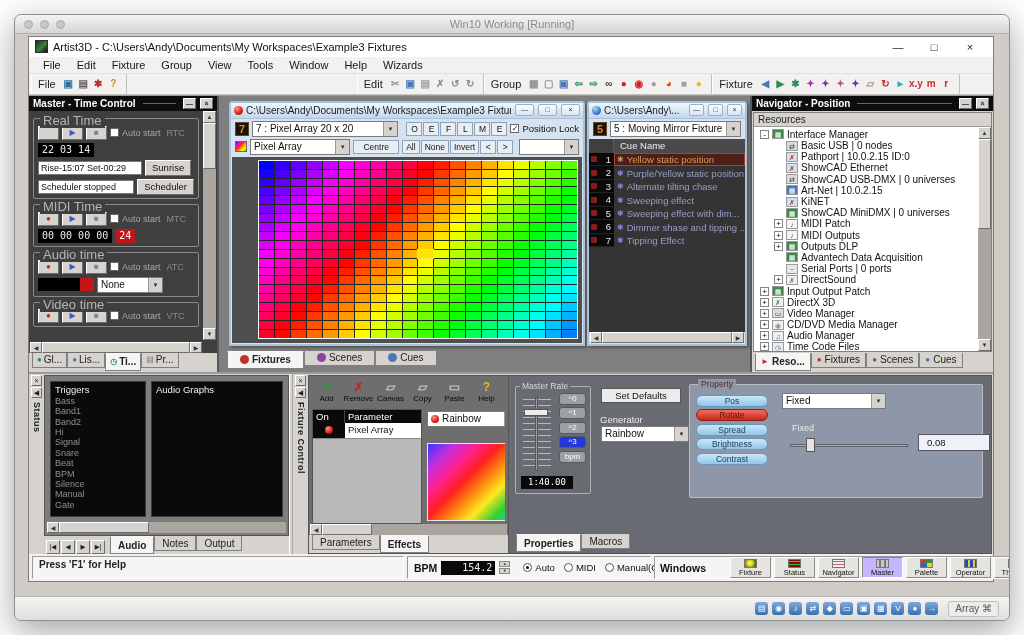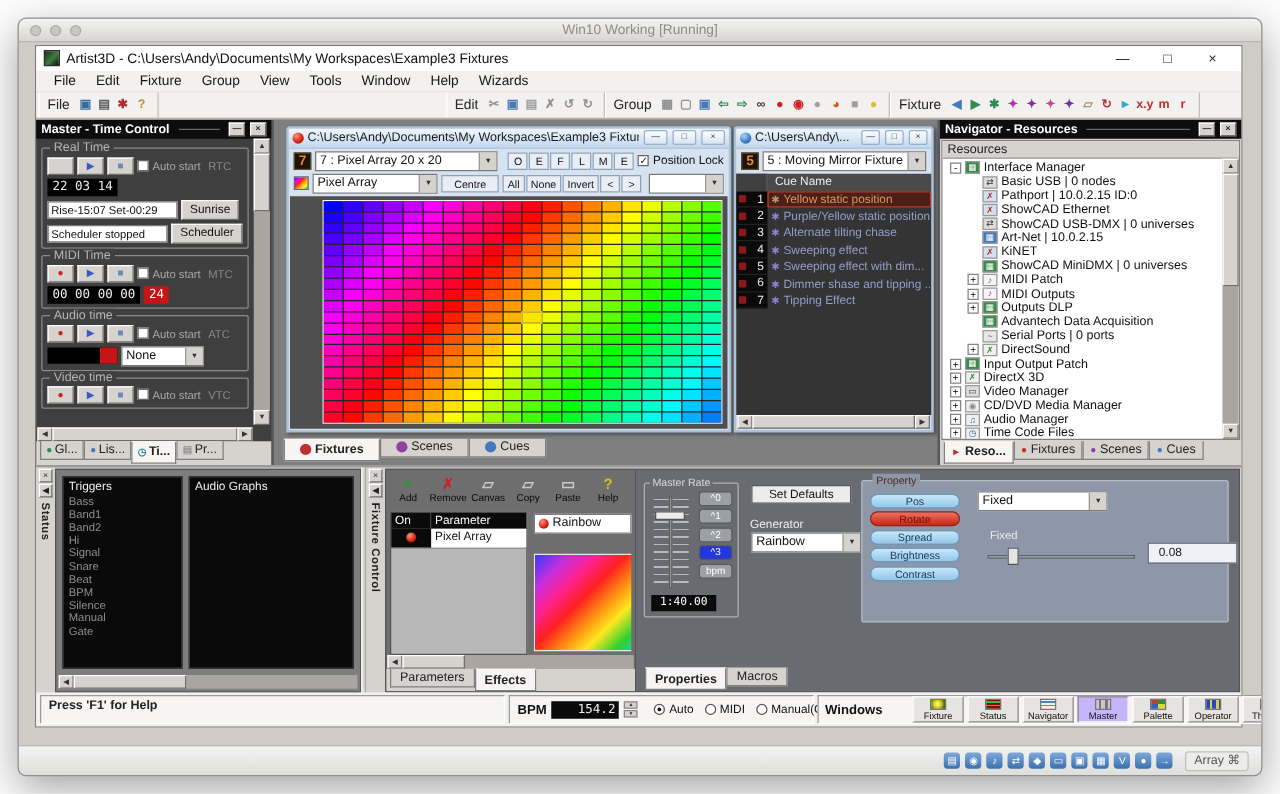--- a/index.html
+++ b/index.html
@@ -51,21 +51,21 @@
 .radio.sel::after{content:"";position:absolute;left:2px;top:2px;width:3px;height:3px;border-radius:50%;background:#111}
 
 
 .main{height:277px;display:flex;background:#7f7f7f;border-top:1px solid #9c9a97}
 #time-panel{width:190px;display:flex;flex-direction:column;background:#3f3f3f;border-right:2px solid #55585c;flex:none}
 .tbody{flex:1;position:relative;padding:2px 17px 2px 3px}
 .tvscroll{position:absolute;top:0;right:1px;bottom:0;width:13px;background:#aaa69f;display:flex;flex-direction:column}
 .tvscroll .sthumb{height:46px}
 .tvscroll .fillr{flex:1}
 .tgroup{border:1px solid #8a8a8a;border-radius:2px;margin:5px 1px 2px;padding:2px 4px 3px;position:relative}
-.tglabel{font-size:10px;color:#b5b5b5;position:absolute;top:-6px;left:6px;background:#3f3f3f;padding:0 3px}
+.tglabel{font-size:13px;color:#b5b5b5;position:absolute;top:-6px;left:6px;background:#3f3f3f;padding:0 3px}
 .trowx{display:flex;align-items:center;gap:3px;margin-top:3px}
 .mbtn{width:21px;height:14px;background:#d6d3ce;border:1px solid;border-color:#fff #6e6e6e #6e6e6e #fff;font-size:8px;text-align:center;line-height:12px;flex:none}
 .g-rec{color:#d02020}.g-play{color:#3858c8}.g-stop{color:#6888b8}
 .dim{font-size:9px;color:#a8a8a8}
 .codetxt{font-size:9px;color:#8a8a8a;margin-left:3px}
 .tinput{background:#fff;border:1px solid #777;font-size:9px;height:14px;line-height:12px;padding:0 2px;color:#111;white-space:nowrap;overflow:hidden}
 .tbtn{background:#d6d3ce;border:1px solid;border-color:#fff #6e6e6e #6e6e6e #fff;font-size:9.5px;height:16px;line-height:14px;padding:0 6px;color:#111;flex:none}
 .audled{width:56px;height:13px;background:#000;position:relative}
 .audled::after{content:"";position:absolute;right:0;top:0;width:14px;height:13px;background:#c41616}
 .thscroll{margin:2px 15px 0 1px}
@@ -983,21 +983,21 @@
 
               <span class="tab">
                 <i class="ball" style="width: 9px; height: 9px; border-radius: 50%; font-style: normal; background: rgb(72, 120, 184);"></i>
                 <span>Cues</span>
               </span>
             </div>
         </div>
 
         <div id="navigator">
           <div class="phead">
-            <span>Navigator - Resources</span>
+            <span>Navigator - Position</span>
             <span class="sp"></span>
             <span class="pbtn">—</span>
             <span class="pbtn">×</span>
           </div>
           <div class="navbody">
             <div class="navcol">Resources</div>
             <div class="tree">
 
                 <div class="trow">
                   <span class="tind" style="width: 0px;"></span>
@@ -1200,20 +1200,41 @@
                     </div>
                 </div>
                 <div class="blackbox box-graphs">
                   <div class="bb-title">Audio Graphs</div>
                 </div>
               </div>
               <div class="hscroll" style="margin:0 2px 2px">
                 <span class="sbtn">◀</span>
                 <span class="sthumb" style="width:90px"></span>
               </div>
+            </div>
+            <div class="sptabs">
+              <span style="display:flex;gap:1px;margin-right:4px">
+
+              <span class="narr">|◀</span>
+                  <span class="narr">◀</span>
+                  <span class="narr">▶</span>
+                  <span class="narr">▶|</span>
+                </span>
+              <span style="display:flex">
+
+              <span class="tab active">
+                    <span>Audio</span>
+                  </span>
+                  <span class="tab">
+                    <span>Notes</span>
+                  </span>
+                  <span class="tab">
+                    <span>Output</span>
+                  </span>
+                </span>
             </div>
           </div>
         </div>
 
         <div class="dockgap"></div>
 
         <div id="fixture-control">
           <div class="strip">
             <span class="pbtn" style="width:11px">×</span>
             <span class="pbtn" style="width:11px">◀</span>

